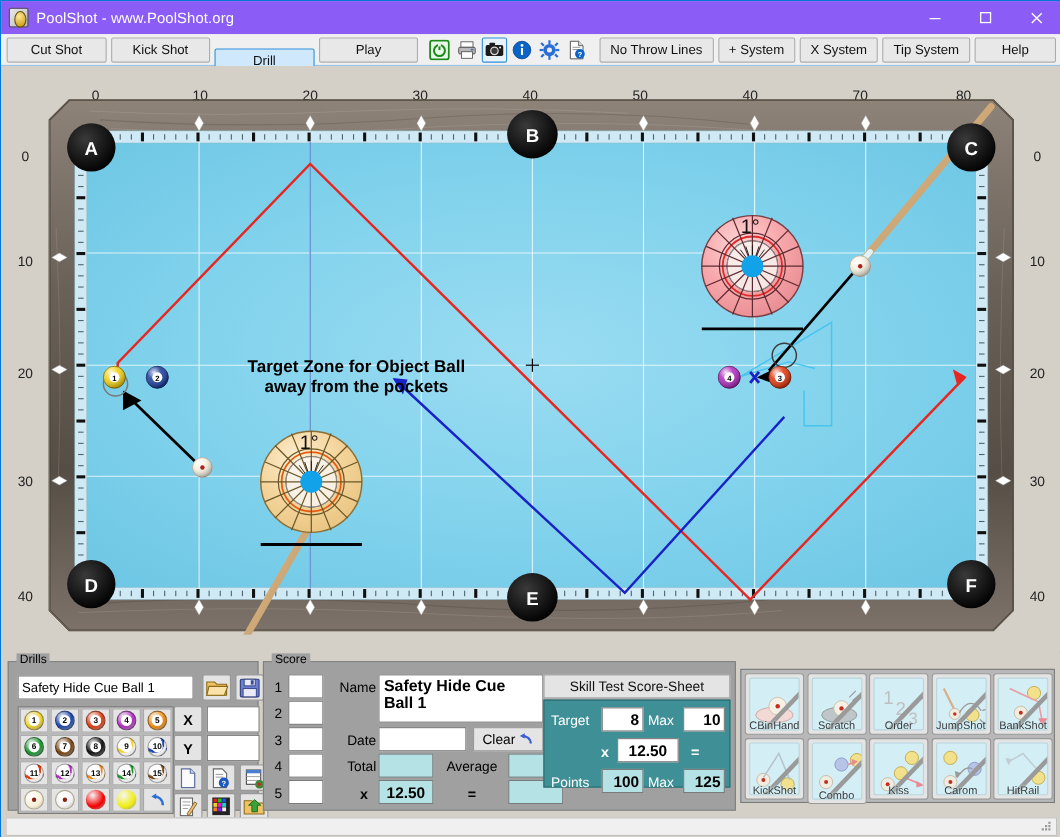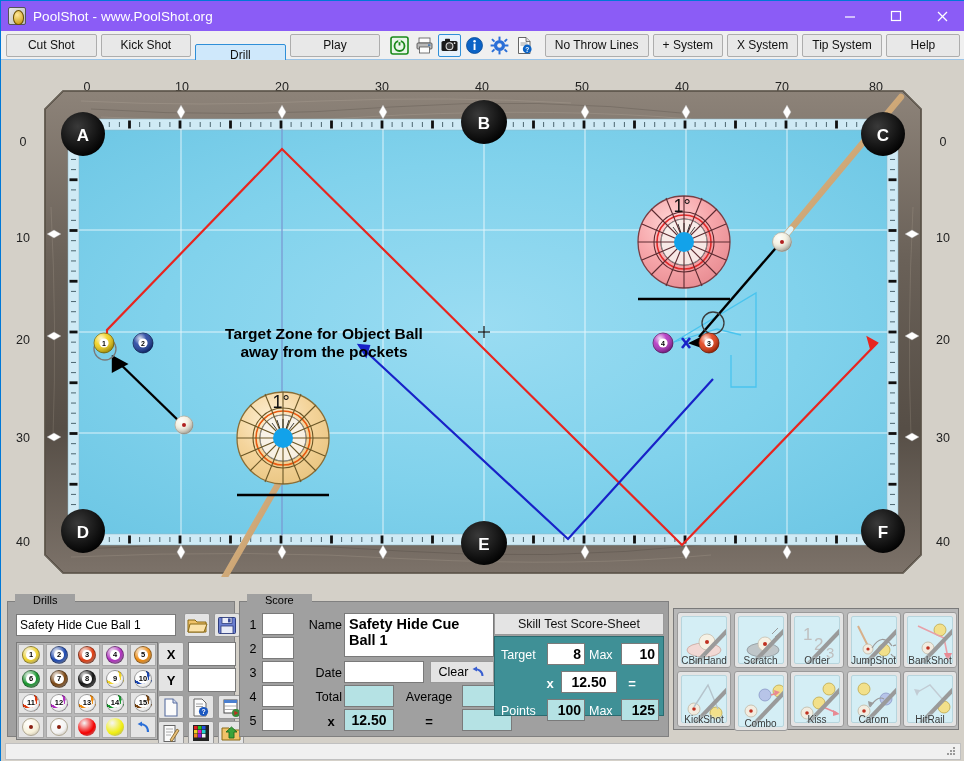--- a/index.html
+++ b/index.html
@@ -103,21 +103,21 @@
   
   .bottom {
     position: absolute; left: 0; top: 592px; width: 964px; height: 169px;
     background: #d4d0c8;
   }
   .grp {
     position: absolute; border: 1px solid #808080; background: #a0a0a0;
   }
   .grp > .cap {
     position: absolute; top: -8px; left: 7px;
-    background: #a0a0a0; padding: 0 18px; font-size: 11px; color: #000;
+    background: #a0a0a0; padding: 0 3px; font-size: 11px; color: #000;
   }
   .txt {
     background: #ffffff; border: 1px solid #7a7a7a;
     font-size: 12px; color: #000; padding: 1px 3px;
     display: flex; align-items: center;
     font-family: "Liberation Sans", sans-serif;
   }
   .cyan { background: #b5e2e4; }
   .palette {
     position: absolute; background: #b8b8b8; border: 1px solid #7a7a7a;

